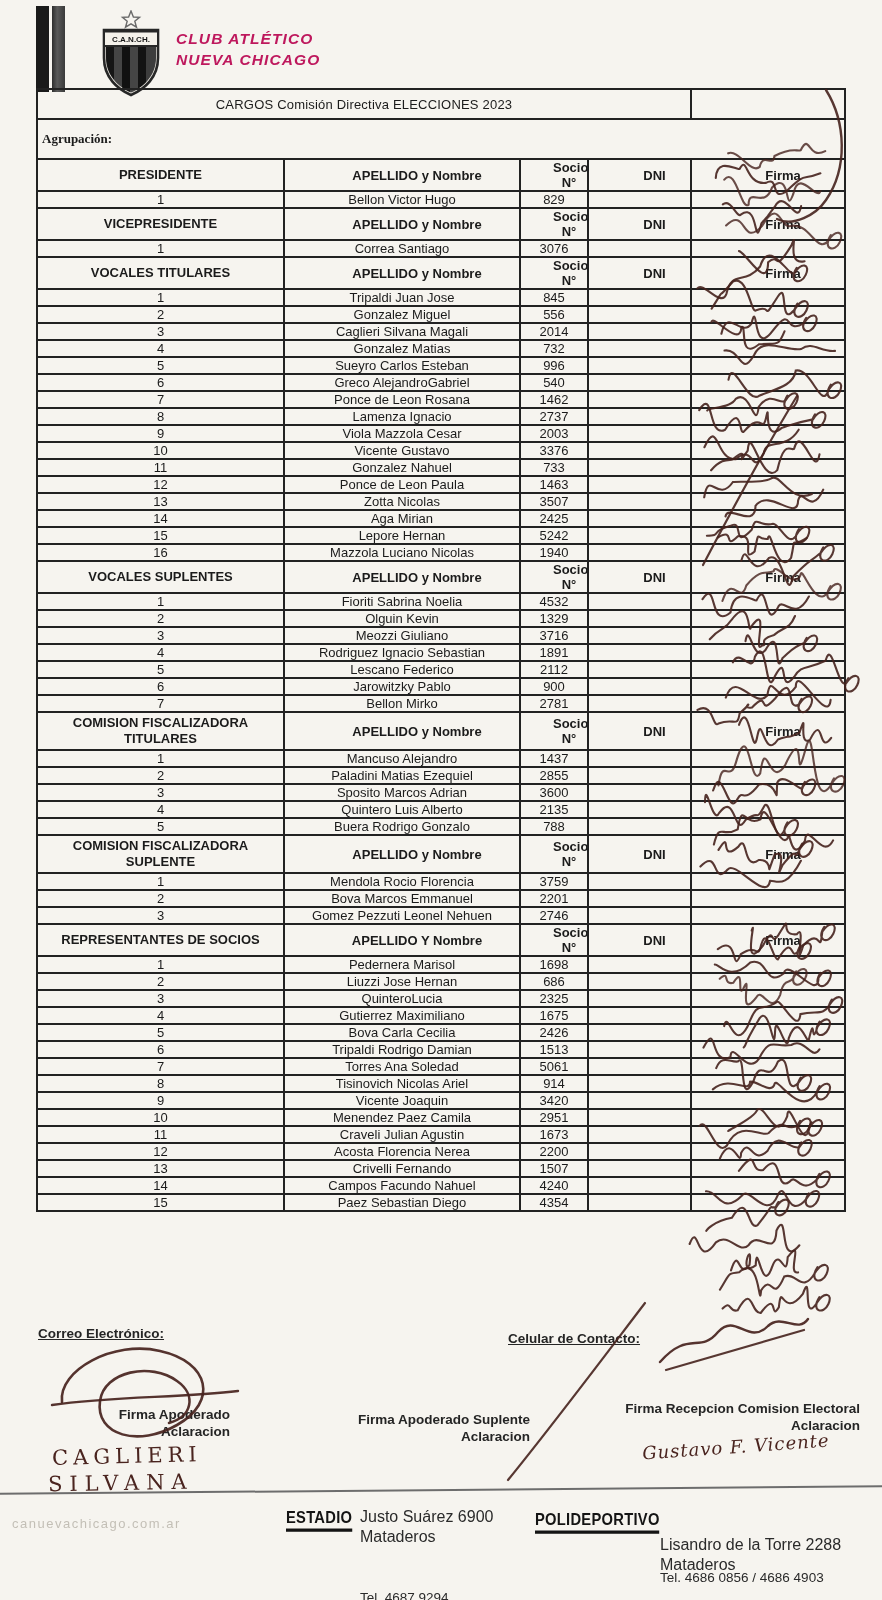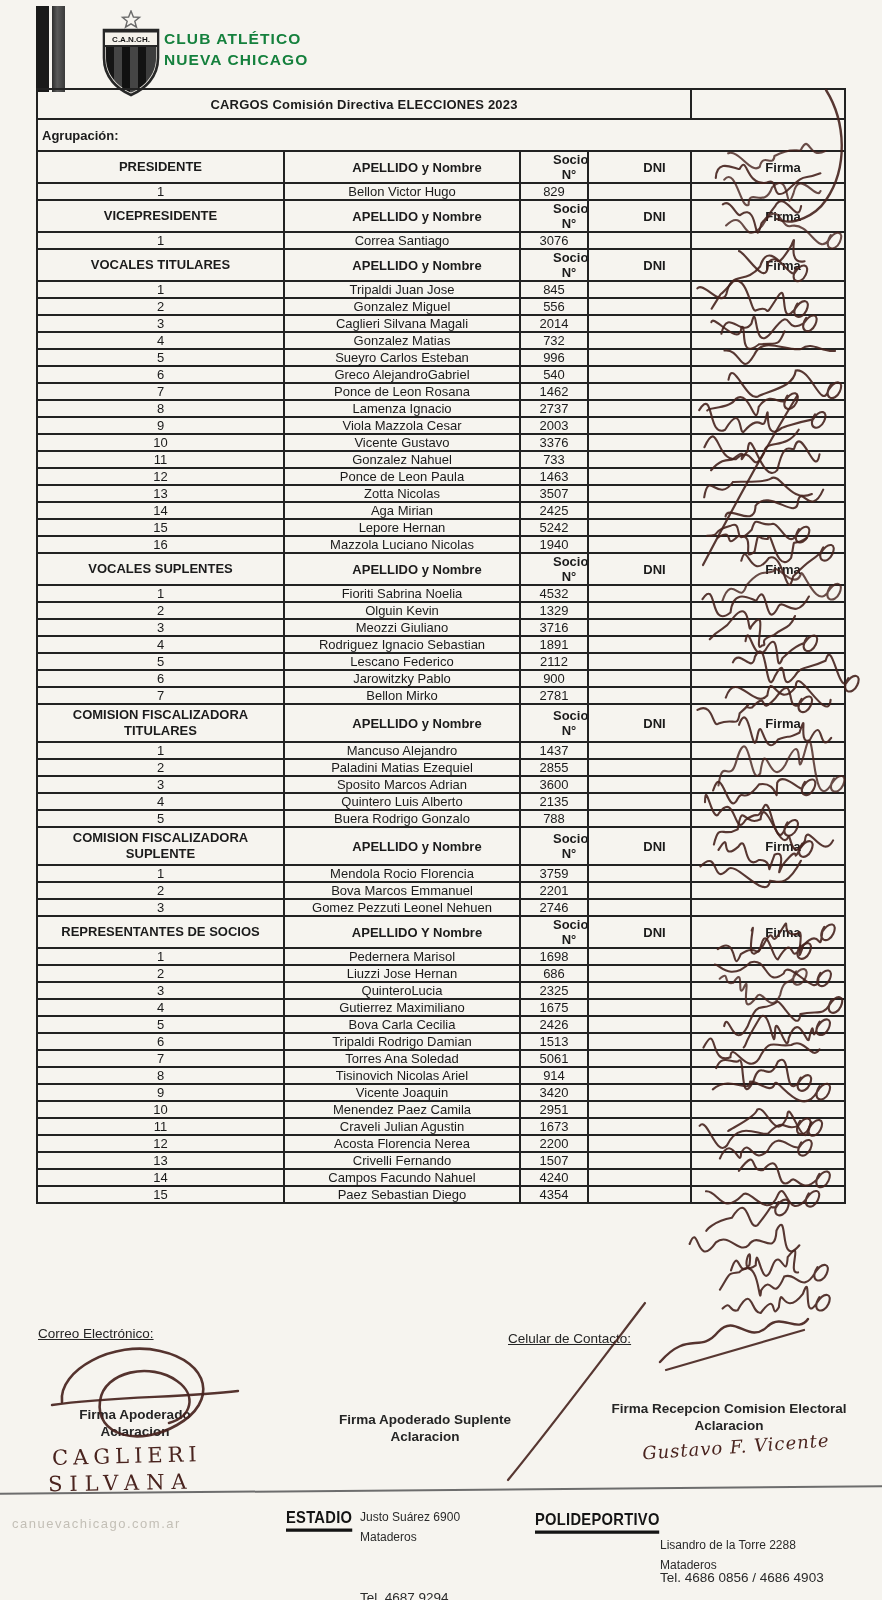--- a/index.html
+++ b/index.html
@@ -4,52 +4,52 @@
 <style>
   html,body{margin:0;padding:0;}
   body{width:882px;height:1600px;overflow:hidden;background:#e9e6e0;}
   #page{position:relative;width:882px;height:1600px;background:#f6f4ef;
         font-family:"Liberation Sans",sans-serif;color:#1c1c1c;overflow:hidden;}
   
   .scanbar{position:absolute;top:6px;height:86px;width:13px;}
   #bar1{left:36px;background:#1a1a1a;}
   #bar2{left:52px;background:linear-gradient(90deg,#2e2e2e,#5a5a5a 40%,#3a3a3a);}
   #logo{position:absolute;left:92px;top:10px;}
-  #clubname{position:absolute;left:164px;top:28px;font-weight:bold;font-size:15.5px;
-            letter-spacing:1.1px;line-height:21px;color:#15803d;}
+  #clubname{position:absolute;left:176px;top:28px;font-weight:bold;font-size:15.5px;
+            letter-spacing:1.1px;line-height:21px;color:#be185d;font-style:italic;}
   
   #formtable{position:absolute;left:36px;top:88px;width:808px;border-collapse:collapse;
              table-layout:fixed;}
   #formtable td{border:2px solid #222;padding:0 2px;text-align:center;font-size:13px;
                 color:#1b1b1b;overflow:hidden;}
   #formtable tr.r{height:17px;}
   #formtable tr.r2{height:38px;}
   #formtable td.c1head{font-weight:bold;white-space:pre-line;line-height:1.25;}
   #formtable td.chead{font-weight:bold;padding-left:32px;}
-  td.titlecell{font-size:17px;font-weight:bold;letter-spacing:.2px;}
+  td.titlecell{font-size:17px;font-weight:normal;letter-spacing:.2px;}
   tr.titlerow{height:30px;}
-  tr.agruprow{height:32px;}
+  tr.agruprow{height:40px;font-family:Liberation Serif, serif;}
   td.agrupcell{text-align:left !important;font-weight:bold;font-size:13.5px;padding-left:4px !important;}
   
-  .lbl{position:absolute;font-weight:normal;font-size:13.5px;color:#252525;}
+  .lbl{position:absolute;font-weight:bold;font-size:13.5px;color:#252525;}
   .u{text-decoration:underline;}
-  .sigblock{position:absolute;text-align:center;font-weight:bold;font-size:13.5px;
+  .sigblock{position:absolute;text-align:right;font-weight:bold;font-size:13.5px;
             line-height:17px;color:#252525;}
   .hand{position:absolute;font-family:"DejaVu Serif",serif;color:#4a241f;}
   #hand-apoderado-1{left:52px;top:1444px;font-size:21px;letter-spacing:5px;transform:rotate(-1.5deg);}
   #hand-apoderado-2{left:48px;top:1471px;font-size:21px;letter-spacing:7px;transform:rotate(-1deg);}
   #hand-recepcion{left:642px;top:1436px;font-size:18px;font-style:italic;transform:rotate(-4deg);letter-spacing:1px;}
   #foldline{position:absolute;left:0;top:1489px;width:882px;height:2px;background:#6d6d6d;
             transform:rotate(-0.5deg);}
   
   #website{position:absolute;left:12px;top:1516px;font-size:13px;letter-spacing:1.5px;color:#c3bfb6;}
   .venue-label{position:absolute;font-size:16px;font-weight:bold;letter-spacing:.3px;
                border-bottom:3.5px solid #141414;padding-bottom:1px;color:#141414;
                transform:scale(0.92,1.08);transform-origin:left top;}
-  .venue-addr{position:absolute;font-size:12px;line-height:20px;color:#2a2a2a;}
+  .venue-addr{position:absolute;font-size:16px;line-height:20px;color:#2a2a2a;}
   .venue-tel{position:absolute;font-size:13.5px;color:#2a2a2a;}
   #sig-overlay{position:absolute;left:0;top:0;pointer-events:none;}
 </style>
 </head>
 <body>
 
 <div id="page">
 
   <div id="bar1" class="scanbar"></div>
   <div id="bar2" class="scanbar"></div>

